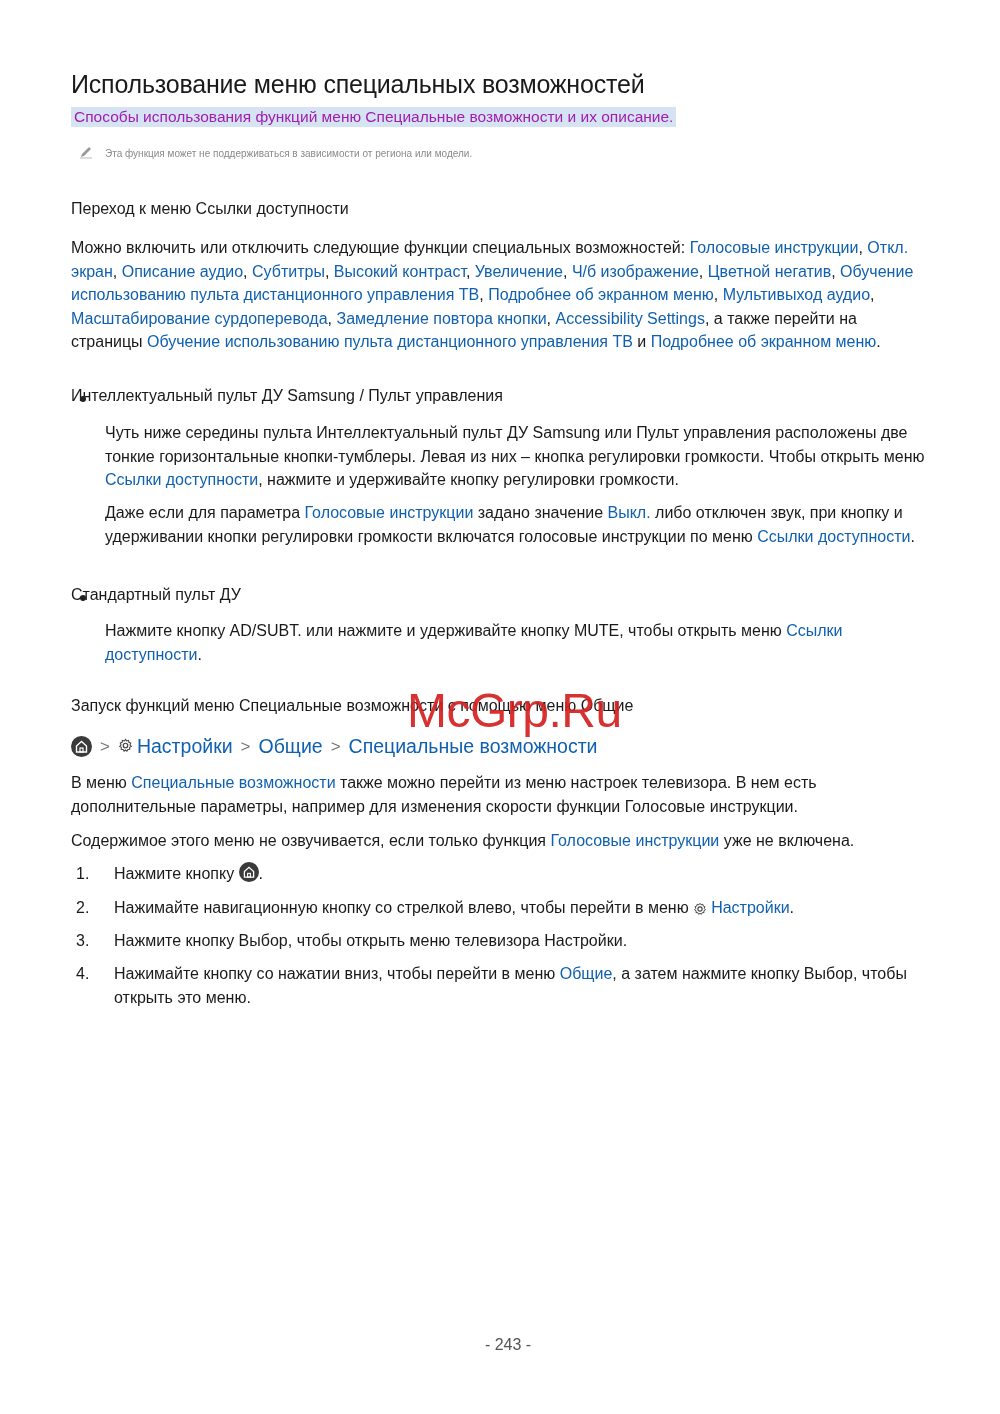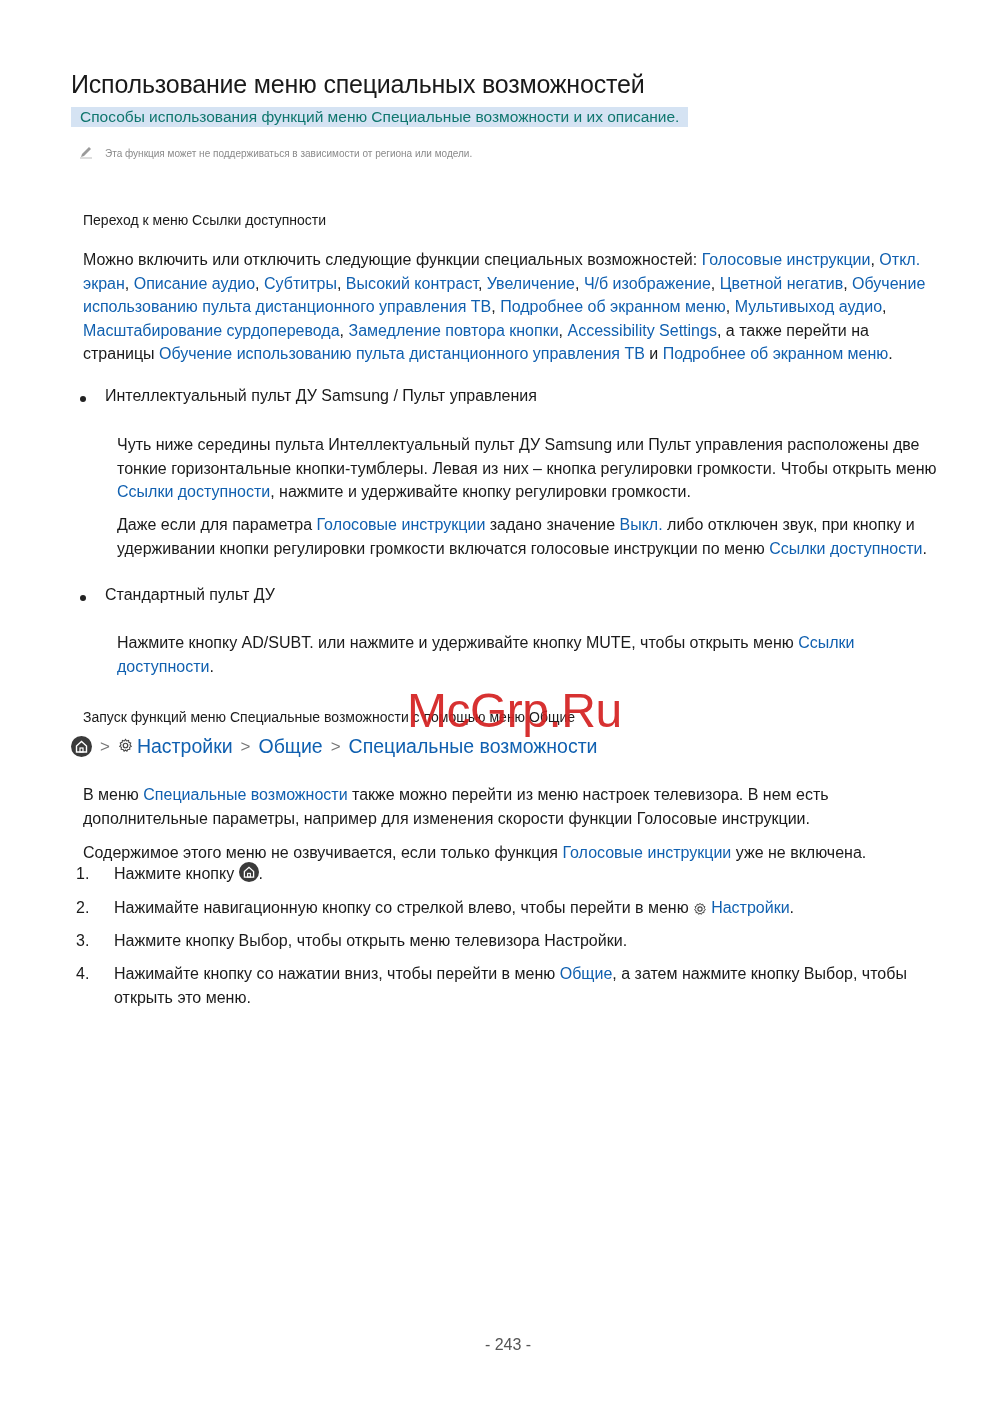--- a/index.html
+++ b/index.html
@@ -1,32 +1,32 @@
 <!DOCTYPE html>
 <html><head>
   <meta charset="utf-8">
   <style>
     html, body { margin: 0; padding: 0; background: #ffffff; }
     body { width: 1000px; height: 1414px; position: relative; overflow: hidden;
            font-family: "Liberation Sans", "DejaVu Sans", sans-serif; color: #1a1a1a; }
     .page { position: absolute; left: 71px; top: 0; width: 860px; }
     .title { position: absolute; top: 70px; left: 0; font-size: 25px; font-weight: normal; margin: 0; letter-spacing: -0.2px; white-space: nowrap; }
     .subtitle { position: absolute; top: 107px; left: 0; font-size: 15.5px; margin: 0;
-                background: #d5e3f3; padding: 1px 9px; white-space: nowrap; color: #0f766e; }
+                background: #d5e3f3; padding: 1px 3px; white-space: nowrap; color: #a21caf; }
     .note { position: absolute; top: 145px; left: 8px; font-size: 10px; color: #8a8a8a; white-space: nowrap; }
     .note .pencil { display: inline-block; width: 14px; height: 14px; margin-right: 12px; vertical-align: -2px; }
-    h2 { margin: 12px; font-weight: normal; font-size: 14px; position: absolute; left: 0; white-space: nowrap; }
+    h2 { margin: 0; font-weight: normal; font-size: 16px; position: absolute; left: 0; white-space: nowrap; }
     .h2a { top: 200px; }
     .h2b { top: 697px; }
-    p { margin: 12px; font-size: 16px; line-height: 23.6px; }
+    p { margin: 0; font-size: 16px; line-height: 23.6px; }
     .lk { color: #1060b0; }
     .para1 { position: absolute; top: 236px; left: 0; width: 858px; }
     .bullet { position: absolute; left: 0; font-size: 16px; white-space: nowrap; }
     .bullet .dot { position: absolute; left: 9px; top: 9px; width: 6px; height: 6px; border-radius: 50%; background: #222; }
-    .bullet .btxt { margin-left: 34px; }
+    .bullet .btxt { }
     .b1 { top: 387px; }
     .b2 { top: 586px; }
     .sub { position: absolute; left: 34px; width: 826px; }
     .s1 { top: 421px; }
     .s2 { top: 501px; }
     .s3 { top: 619px; }
     .crumbs { position: absolute; top: 735px; left: 0; font-size: 19.5px; white-space: nowrap; display: flex; align-items: center; }
     .homeic { display: inline-block; width: 21px; height: 21px; border-radius: 50%; background: #3a3a3a; position: relative; vertical-align: middle; }
     .homeic svg { position: absolute; left: 4px; top: 4px; }
     .chev { color: #777; margin: 0 8px 0 8px; font-size: 17px; }

